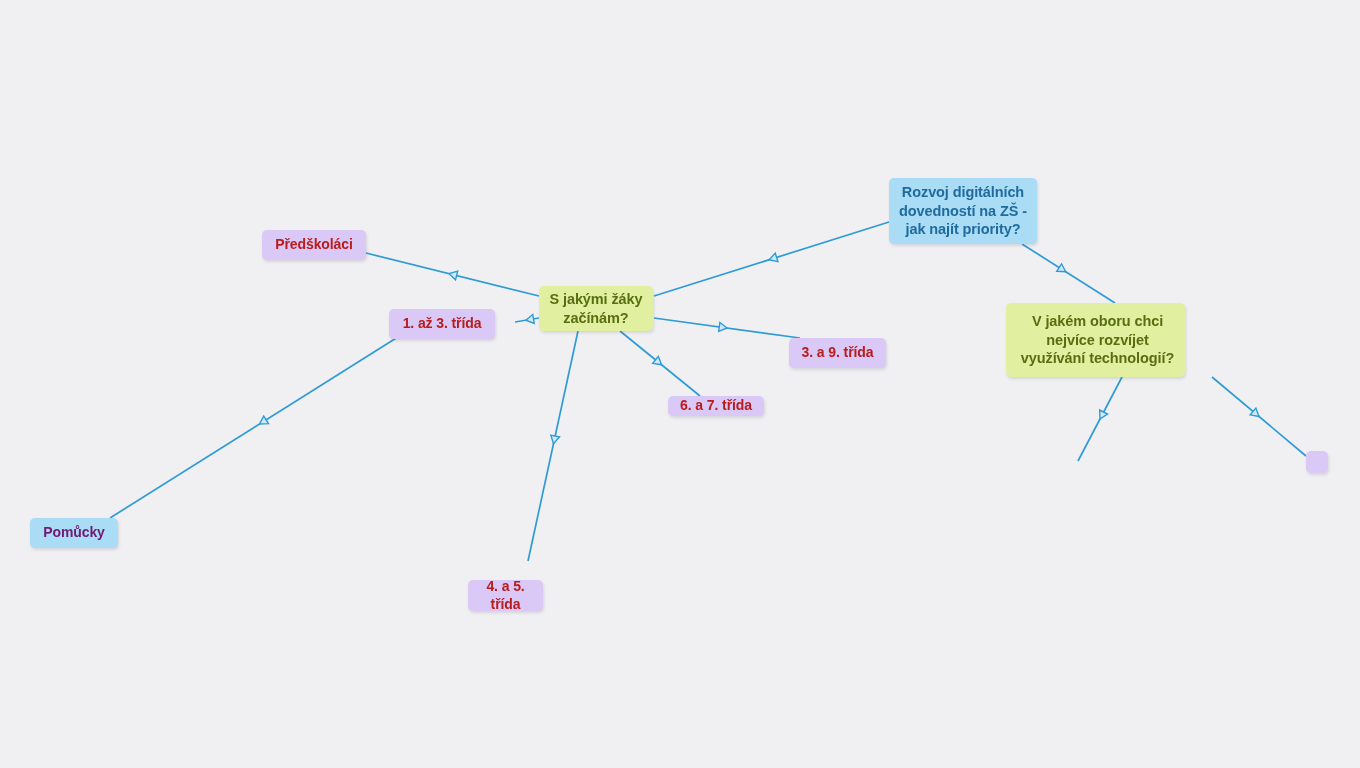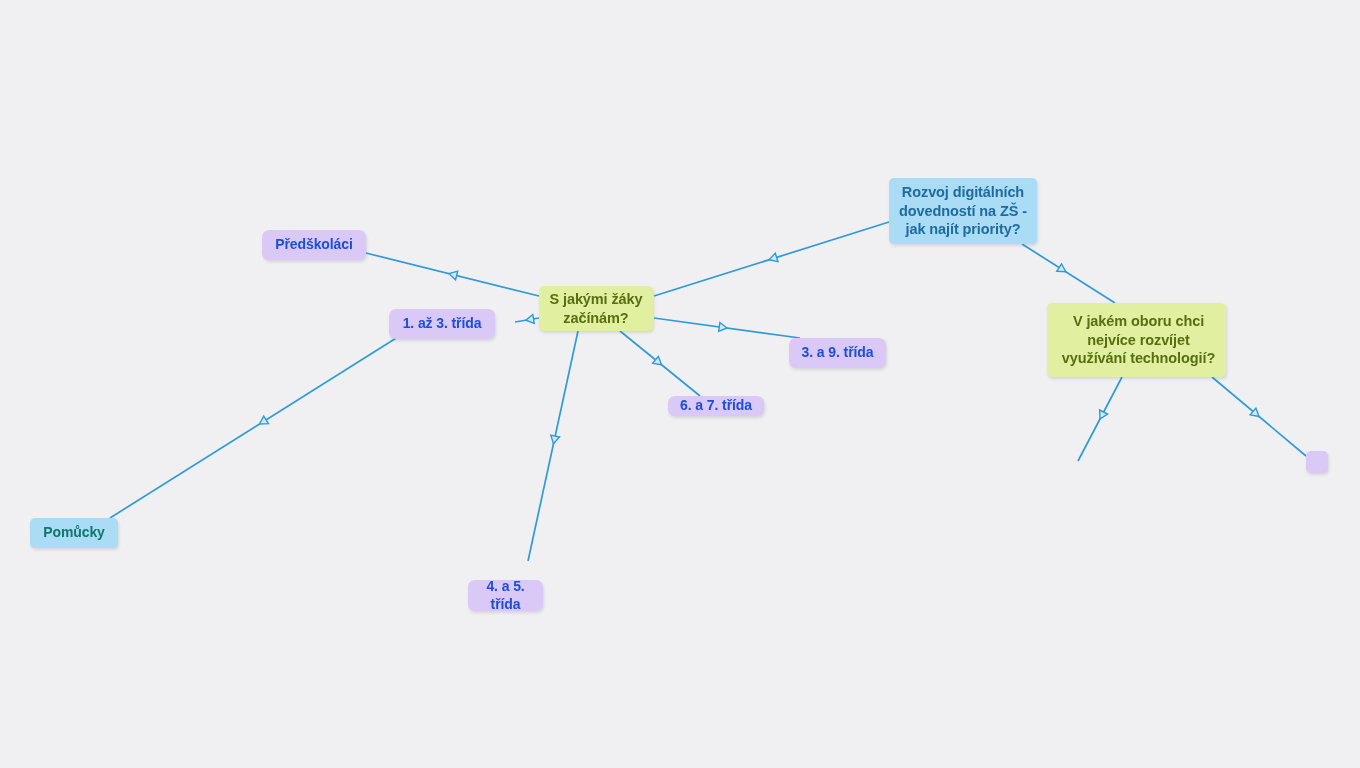--- a/index.html
+++ b/index.html
@@ -48,27 +48,26 @@
     color: #1f6b9e;
     font-size: 14.5px;
   }
   .node-green {
     background: #e1f0a0;
     color: #596e10;
     font-size: 14.5px;
   }
   .node-purple {
     background: #dac8f7;
-    color: #1d4ed8;
+    color: #b91c1c;
     font-size: 14px;
-    border-radius: 7px;
   }
   .node-blue {
     background: #aadcf5;
-    color: #0f766e;
+    color: #701a75;
     font-size: 14px;
   }
   .node-empty {
     background: #dac8f7;
   }
 </style>
 </head>
 <body>
 
 <div id="canvas">
@@ -96,21 +95,21 @@
       <path d="M 1250.1436545655904 414.89839282393854 L 1259 416.5 L 1255.8979713350695 408.0514842627862 Z" fill="#cfe9f8" stroke="#2e9bd6" stroke-width="1.4" stroke-linejoin="miter"></path>
     </svg>
 
   <div class="node node-green" style="left: 539px; top: 286px; width: 114px; height: 45px;">S jakými žáky
 začínám?</div>
 
   <div class="node node-root" style="left: 889px; top: 178px; width: 148px; height: 66px;">Rozvoj digitálních
 dovedností na ZŠ -
 jak najít priority?</div>
 
-  <div class="node node-green" style="left: 1047px; top: 303px; width: 179px; height: 74px; padding-left: 12px;">V jakém oboru chci
+  <div class="node node-green" style="left: 1006px; top: 303px; width: 179px; height: 74px; padding-left: 12px;">V jakém oboru chci
 nejvíce rozvíjet
 využívání technologií?</div>
 
   <div class="node node-purple" style="left: 262px; top: 230px; width: 104px; height: 30px;">Předškoláci</div>
 
   <div class="node node-purple" style="left: 389px; top: 309px; width: 106px; height: 30px;">1. až 3. třída</div>
 
   <div class="node node-purple" style="left: 789px; top: 338px; width: 97px; height: 30px;">3. a 9. třída</div>
 
   <div class="node node-purple" style="left: 668px; top: 396px; width: 96px; height: 20px;">6. a 7. třída</div>

